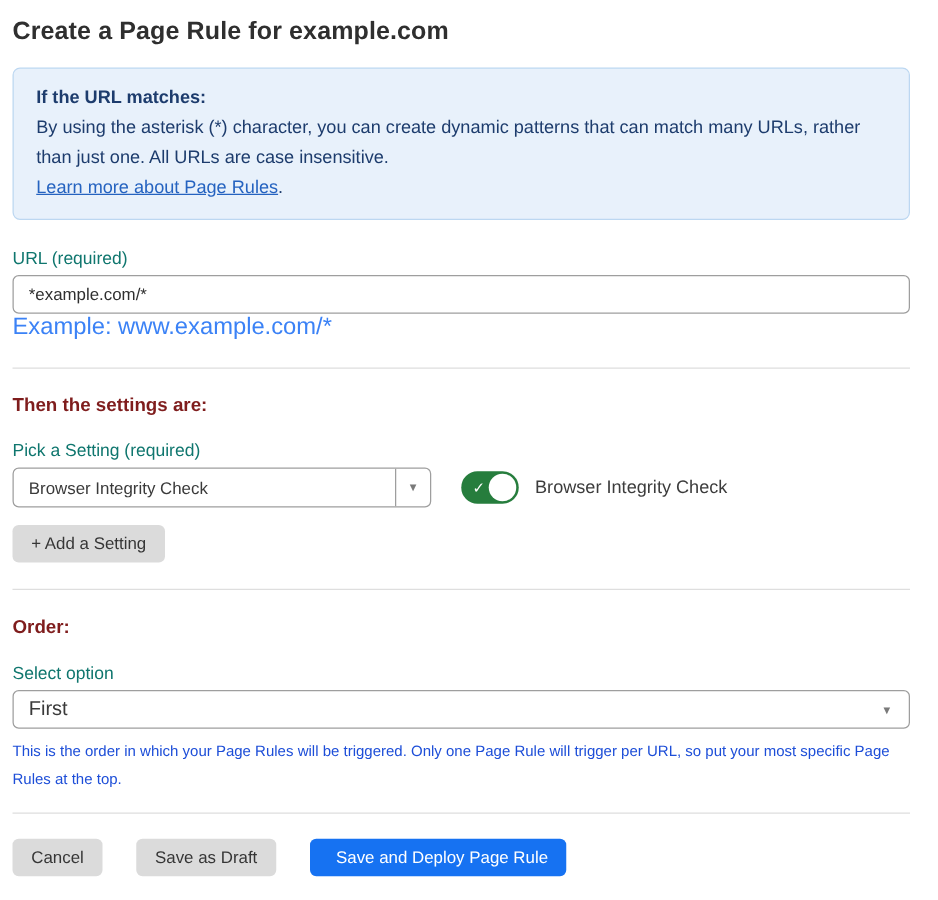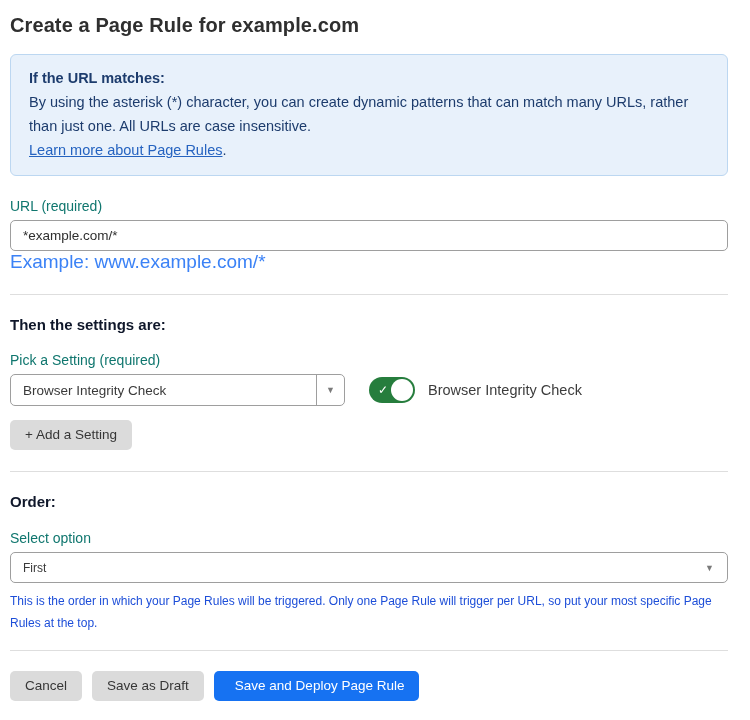--- a/index.html
+++ b/index.html
@@ -62,21 +62,21 @@
     margin-top: 0;
   }
   .divider {
     border: none;
     border-top: 1px solid #dedede;
     margin: 21px 0 0 0;
   }
   .section-heading {
     font-size: 15px;
     font-weight: bold;
-    color: #0f172a;
+    color: #7f1d1d;
     margin-top: 21px;
   }
   .setting-row {
     display: flex;
     align-items: center;
     margin-top: 6px;
   }
   .fake-select {
     width: 335px;
     height: 32px;
@@ -171,39 +171,39 @@
     border: 1px solid #9e9e9e;
     border-radius: 5px;
     background: #fff;
     display: flex;
     align-items: center;
     cursor: pointer;
   }
   .order-select .select-value {
     flex: 1;
     padding: 0 12px;
-    font-size: 12px;
+    font-size: 16px;
     color: #3a3a3a;
   }
   .order-select .caret {
     padding-right: 13px;
     color: #7a7a7a;
     font-size: 9px;
   }
   .order-helper {
     font-size: 12px;
     color: #1d4ed8;
     line-height: 22px;
     margin-top: 7px;
     max-width: 720px;
   }
   .footer-actions {
     margin-top: 20px;
     display: flex;
-    gap: 10px;
+    gap: 27px;
   }
 </style>
 </head>
 <body>
 
 <div class="container">
 
   <h1 class="page-title">Create a Page Rule for example.com</h1>
 
   <div class="info-box">

